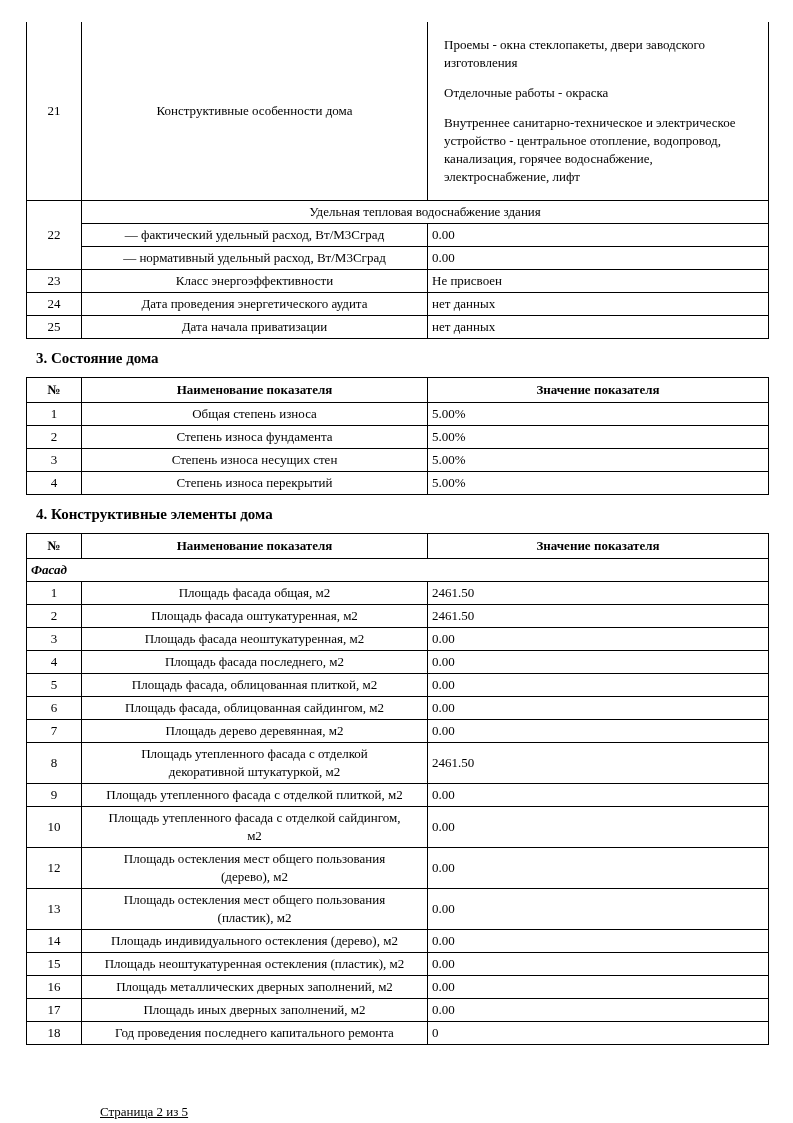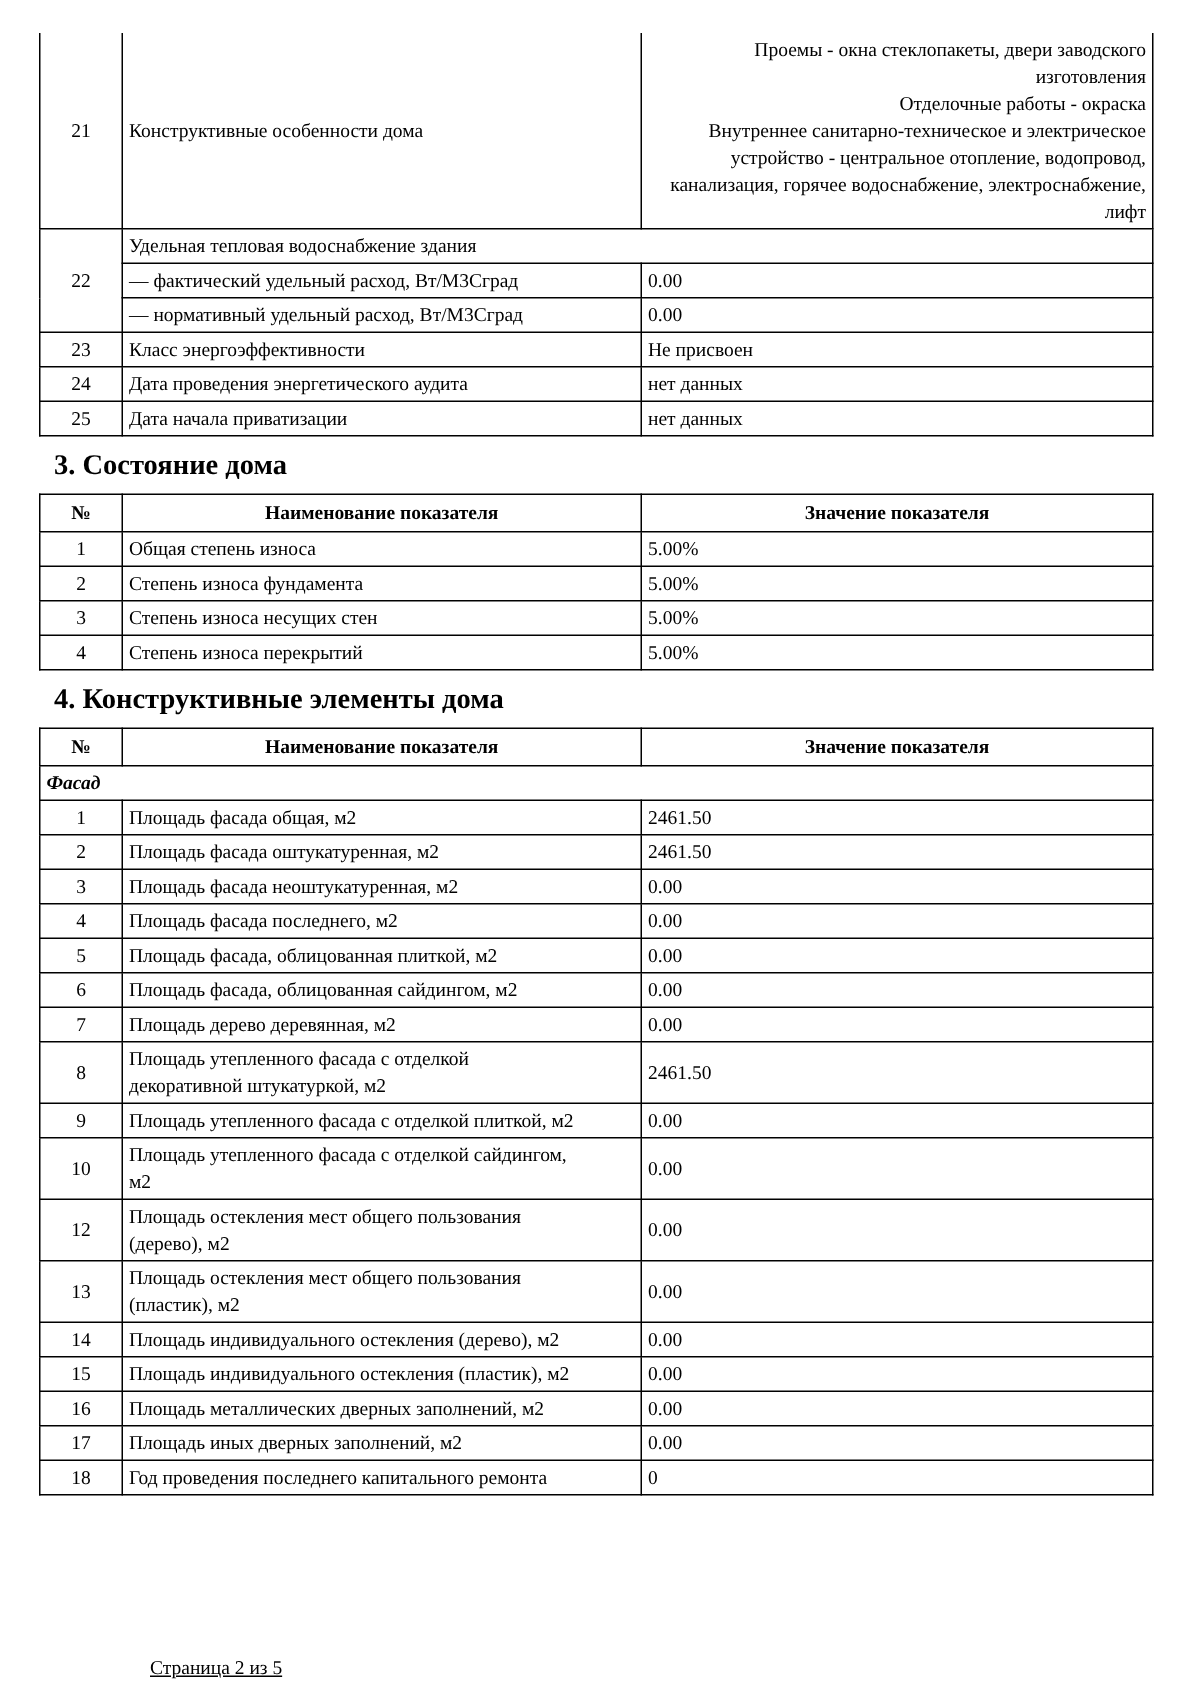--- a/index.html
+++ b/index.html
@@ -12,27 +12,27 @@
   .tbl, .tbl td, .tbl th{border:1px solid #000;}
   #cont-table{border-top:none;}
   #cont-table tr.first-row td{border-top:none;}
   col.c1{width:55px;} col.c2{width:346px;} col.c3{width:341px;}
   td,th{
     font-size:13px;line-height:18px;color:#000;
     padding:2px 4px;vertical-align:middle;overflow:hidden;
   }
   th{font-weight:700;text-align:center;padding:3px 2px;}
   td.num{text-align:center;padding:2px 1px;}
-  td.name{text-align:left;white-space:pre-wrap;}
+  td.name{text-align:center;white-space:pre-wrap;}
   td.val{text-align:left;}
   td.valtop{vertical-align:top;}
-  td.valtop div{margin:0;text-align:right;}
+  td.valtop div{margin:12px;}
   tr.group-row td{font-weight:700;font-style:italic;}
   .section-title{
-    font-weight:700;font-size:19px;line-height:17px;
+    font-weight:700;font-size:15px;line-height:17px;
     margin:11px 0 10px 10px;
   }
   .footer-page{
     position:absolute;left:100px;top:1104px;
     font-size:13px;line-height:16px;text-decoration:underline;
   }
   .footer-source{
     position:absolute;left:28px;top:1076px;
     font-size:13px;line-height:16px;
   }
@@ -210,21 +210,21 @@
 (пластик), м2</td>
           <td class="val">0.00</td>
         </tr>
         <tr>
           <td class="num">14</td>
           <td class="name">Площадь индивидуального остекления (дерево), м2</td>
           <td class="val">0.00</td>
         </tr>
         <tr>
           <td class="num">15</td>
-          <td class="name">Площадь индивидуального остекления (пластик), м2</td>
+          <td class="name">Площадь неоштукатуренная остекления (пластик), м2</td>
           <td class="val">0.00</td>
         </tr>
         <tr>
           <td class="num">16</td>
           <td class="name">Площадь металлических дверных заполнений, м2</td>
           <td class="val">0.00</td>
         </tr>
         <tr>
           <td class="num">17</td>
           <td class="name">Площадь иных дверных заполнений, м2</td>

